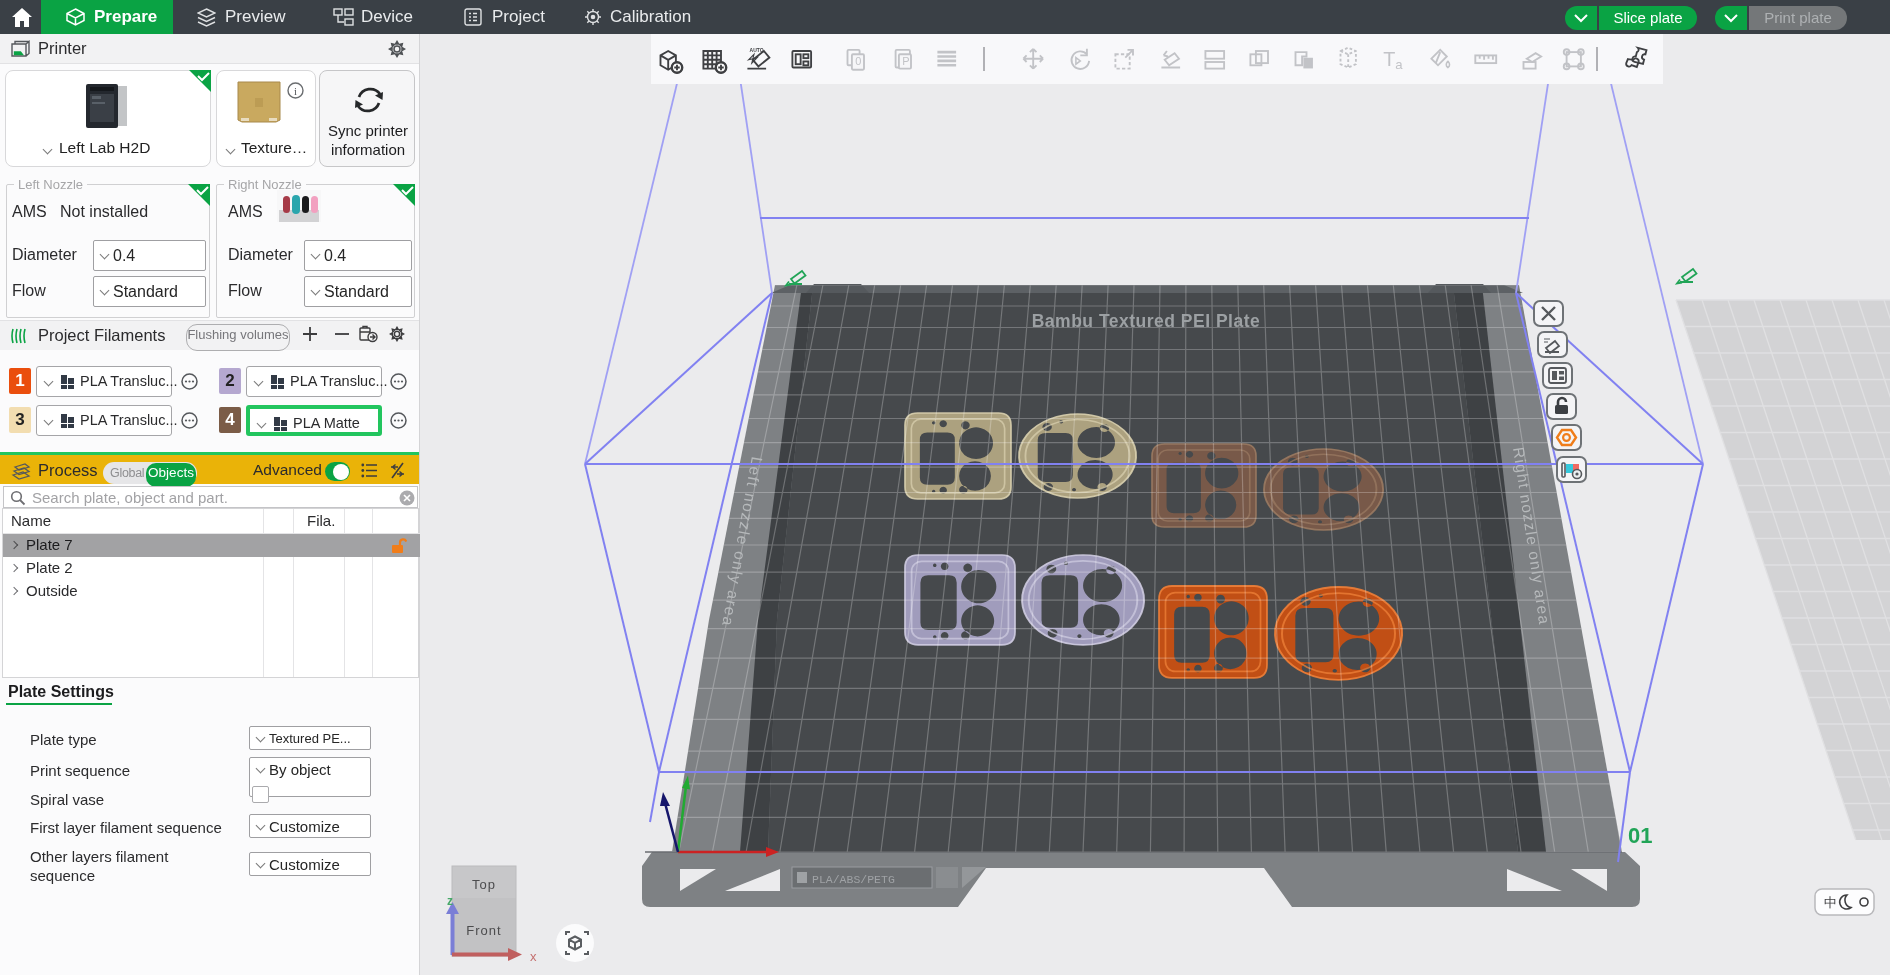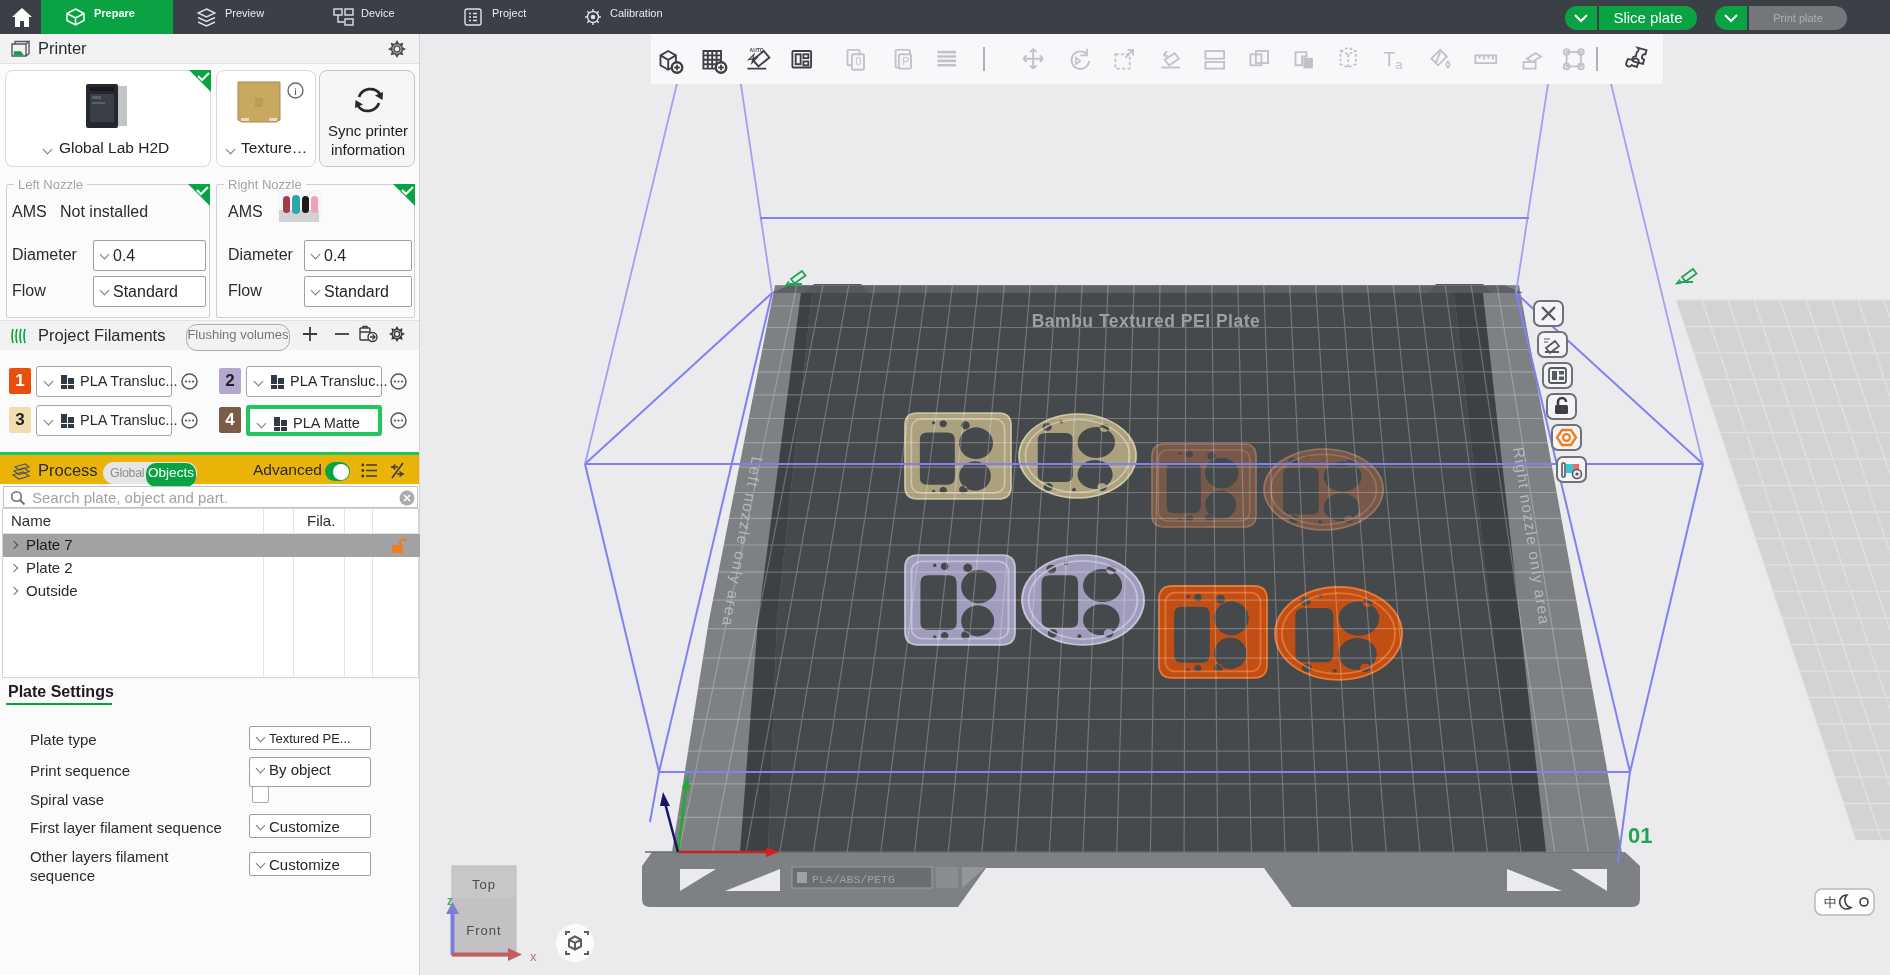--- a/index.html
+++ b/index.html
@@ -1,16 +1,16 @@
 <!DOCTYPE html>
 <html><head><meta charset="utf-8"><style>
 *{margin:0;padding:0;box-sizing:border-box}
 body{width:1890px;height:975px;font-family:"Liberation Sans",sans-serif;overflow:hidden;position:relative;background:#ebebed}
 .abs{position:absolute}
-.tabtxt{font-size:11px;color:#e9ebed}
+.tabtxt{font-size:17px;color:#e9ebed}
 </style></head><body>
 <svg style="position:absolute;left:420px;top:34px" width="1470" height="941" viewBox="420 34 1470 941">
 <defs>
   <clipPath id="plateclip">
         <path d="M775,285 H1519 L1622,852 H672 L709,620 Z"></path>
       </clipPath>
 </defs>
 
 <path d="M1676,300 H1890 V840 H1856 Z" fill="#d3d3d5"></path>
 <path d="M1676.0,300 L1855.8,840 M1702.0,300 L1881.8,840 M1728.0,300 L1907.8,840 M1754.0,300 L1933.8,840 M1780.0,300 L1959.8,840 M1806.0,300 L1985.8,840 M1832.0,300 L2011.8,840 M1858.0,300 L2037.8,840 M1884.0,300 L2063.8,840 M1910.0,300 L2089.8,840 M1676.0,300.0 L1890,300.0 M1684.8,326.5 L1890,326.5 M1693.6,353.0 L1890,353.0 M1702.5,379.5 L1890,379.5 M1711.3,406.0 L1890,406.0 M1720.1,432.5 L1890,432.5 M1728.9,459.0 L1890,459.0 M1737.8,485.5 L1890,485.5 M1746.6,512.0 L1890,512.0 M1755.4,538.5 L1890,538.5 M1764.2,565.0 L1890,565.0 M1773.1,591.5 L1890,591.5 M1781.9,618.0 L1890,618.0 M1790.7,644.5 L1890,644.5 M1799.5,671.0 L1890,671.0 M1808.4,697.5 L1890,697.5 M1817.2,724.0 L1890,724.0 M1826.0,750.5 L1890,750.5 M1834.8,777.0 L1890,777.0 M1843.7,803.5 L1890,803.5 M1852.5,830.0 L1890,830.0" stroke="#e0e0e2" stroke-width="1.3" fill="none"></path>
@@ -225,21 +225,21 @@
 <span class="abs tabtxt" style="left:610px;top:7px">Calibration</span>
 <div class="abs" style="left:1565px;top:6px;width:32px;height:24px;background:#0aa344;border-radius:12px 0 0 12px"></div>
 <svg class="abs" style="left:1574px;top:14px" width="14" height="9">
       <path d="M1,1 L7,7 L13,1" stroke="#fff" stroke-width="2" fill="none"></path>
     </svg>
 <div class="abs" style="left:1599px;top:6px;width:98px;height:24px;background:#0aa344;border-radius:0 12px 12px 0;color:#fff;font-size:15px;text-align:center;line-height:24px">Slice plate</div>
 <div class="abs" style="left:1715px;top:6px;width:32px;height:24px;background:#0aa344;border-radius:12px 0 0 12px"></div>
 <svg class="abs" style="left:1724px;top:14px" width="14" height="9">
       <path d="M1,1 L7,7 L13,1" stroke="#fff" stroke-width="2" fill="none"></path>
     </svg>
-<div class="abs" style="left:1749px;top:6px;width:98px;height:24px;background:#747779;border-radius:0 12px 12px 0;color:#aeb1b3;font-size:11px;text-align:center;line-height:24px">Print plate</div>
+<div class="abs" style="left:1749px;top:6px;width:98px;height:24px;background:#747779;border-radius:0 12px 12px 0;color:#aeb1b3;font-size:15px;text-align:center;line-height:24px">Print plate</div>
 </div>
 <svg class="abs" style="left:651px;top:34px" width="1012" height="50" viewBox="0 0 1012 50">
     <rect x="0" y="0" width="1012" height="50" fill="#f8f8fa"></rect>
     <g transform="translate(0,13)">
       <g transform="translate(4,-1.5) scale(1.1)" stroke="#3f4043" fill="none" stroke-width="1.7">
         <path d="M5,9 l7,-4 7,4 v9 l-7,4 -7,-4 z M5,9 l7,4 7,-4 M12,13 v9"></path>
         <circle cx="20" cy="20" r="5" fill="#fff"></circle>
         <circle cx="20" cy="20" r="4.5"></circle>
         <path d="M20,17.5 v5 M17.5,20 h5"></path>
       </g>
@@ -357,21 +357,21 @@
     </svg>
     <svg class="abs" style="left:84px;top:48px" width="44" height="48">
 <rect x="2" y="2" width="32" height="44" rx="2" fill="#24282e"></rect>
 <rect x="34" y="4" width="9" height="40" fill="#c3c5c7"></rect>
 <rect x="6" y="12" width="24" height="28" fill="#3a3f46"></rect>
 <rect x="6" y="5" width="24" height="4" fill="#15181c"></rect>
 <rect x="8" y="14" width="9" height="3" fill="#596068"></rect>
       <rect x="8" y="20" width="13" height="2" fill="#596068"></rect>
 </svg>
     <i style="position:absolute;left:44px;top:112px;width:7px;height:7px;border-left:1.6px solid #7a7a7a;border-bottom:1.6px solid #7a7a7a;transform:rotate(-45deg)"></i>
-    <span class="abs" style="left:59px;top:105px;font-size:15.5px;color:#222">Global Lab H2D</span>
+    <span class="abs" style="left:59px;top:105px;font-size:15.5px;color:#222">Left Lab H2D</span>
     <div class="abs" style="left:216px;top:36px;width:100px;height:97px;background:#fff;border:1px solid #d8d8da;border-radius:8px"></div>
     <svg class="abs" style="left:236px;top:46px" width="46" height="44">
 <path d="M2,2 H44 V40 L40,42 H6 L2,40 Z" fill="#c9a95f" stroke="#a8894c" stroke-width="1"></path>
 <rect x="19" y="18" width="8" height="9" fill="#bc9c54"></rect>
 <rect x="5" y="38" width="8" height="3" fill="#e8dcc0"></rect>
       <rect x="33" y="38" width="8" height="3" fill="#e8dcc0"></rect>
 </svg>
     <svg class="abs" style="left:287px;top:48px" width="17" height="17">
       <circle cx="8.5" cy="8.5" r="7.5" fill="#fff" stroke="#6a6d70" stroke-width="1.4"></circle>
       <text x="8.5" y="12.5" font-size="11" text-anchor="middle" fill="#55585c" font-family="Liberation Serif">i</text>
@@ -591,21 +591,21 @@
 <span class="abs" style="left:23px;top:73px;font-size:15px;color:#2b2b2d">Outside</span>
 </div>
     <span class="abs" style="left:8px;top:649px;font-size:16px;font-weight:bold;color:#1c1c1e">Plate Settings</span>
 <div class="abs" style="left:6px;top:669px;width:106px;border-top:2px solid #0aa344"></div>
     <span class="abs" style="left:30px;top:697px;font-size:15px;color:#2b2b2d">Plate type</span>
     <div style="position:absolute;left:249px;top:692px;width:122px;height:24px;background:#fff;border:1px solid #9f9fa2;border-radius:2px">
       <i style="position:absolute;left:7px;top:7px;width:7px;height:7px;border-left:1.6px solid #7a7a7a;border-bottom:1.6px solid #7a7a7a;transform:rotate(-45deg)"></i>
       <span style="position:absolute;left:19px;top:2px;font-size:13px;color:#262626;line-height:20px;white-space:nowrap">Textured PE...</span>
     </div>
     <span class="abs" style="left:30px;top:728px;font-size:15px;color:#2b2b2d">Print sequence</span>
-    <div style="position:absolute;left:249px;top:723px;width:122px;height:30px;background:#fff;border:1px solid #9f9fa2;border-radius:2px">
+    <div style="position:absolute;left:249px;top:723px;width:122px;height:40px;background:#fff;border:1px solid #9f9fa2;border-radius:2px">
       <i style="position:absolute;left:7px;top:7px;width:7px;height:7px;border-left:1.6px solid #7a7a7a;border-bottom:1.6px solid #7a7a7a;transform:rotate(-45deg)"></i>
       <span style="position:absolute;left:19px;top:2px;font-size:15px;color:#262626;line-height:20px;white-space:nowrap">By object</span>
     </div>
     <span class="abs" style="left:30px;top:757px;font-size:15px;color:#2b2b2d">Spiral vase</span>
     <div class="abs" style="left:252px;top:752px;width:17px;height:17px;border:1px solid #aaaaad;border-radius:2px;background:#fff"></div>
     <span class="abs" style="left:30px;top:785px;font-size:15px;color:#2b2b2d">First layer filament sequence</span>
     <div style="position:absolute;left:249px;top:780px;width:122px;height:24px;background:#fff;border:1px solid #9f9fa2;border-radius:2px">
       <i style="position:absolute;left:7px;top:7px;width:7px;height:7px;border-left:1.6px solid #7a7a7a;border-bottom:1.6px solid #7a7a7a;transform:rotate(-45deg)"></i>
       <span style="position:absolute;left:19px;top:2px;font-size:15px;color:#262626;line-height:20px;white-space:nowrap">Customize</span>
     </div>

